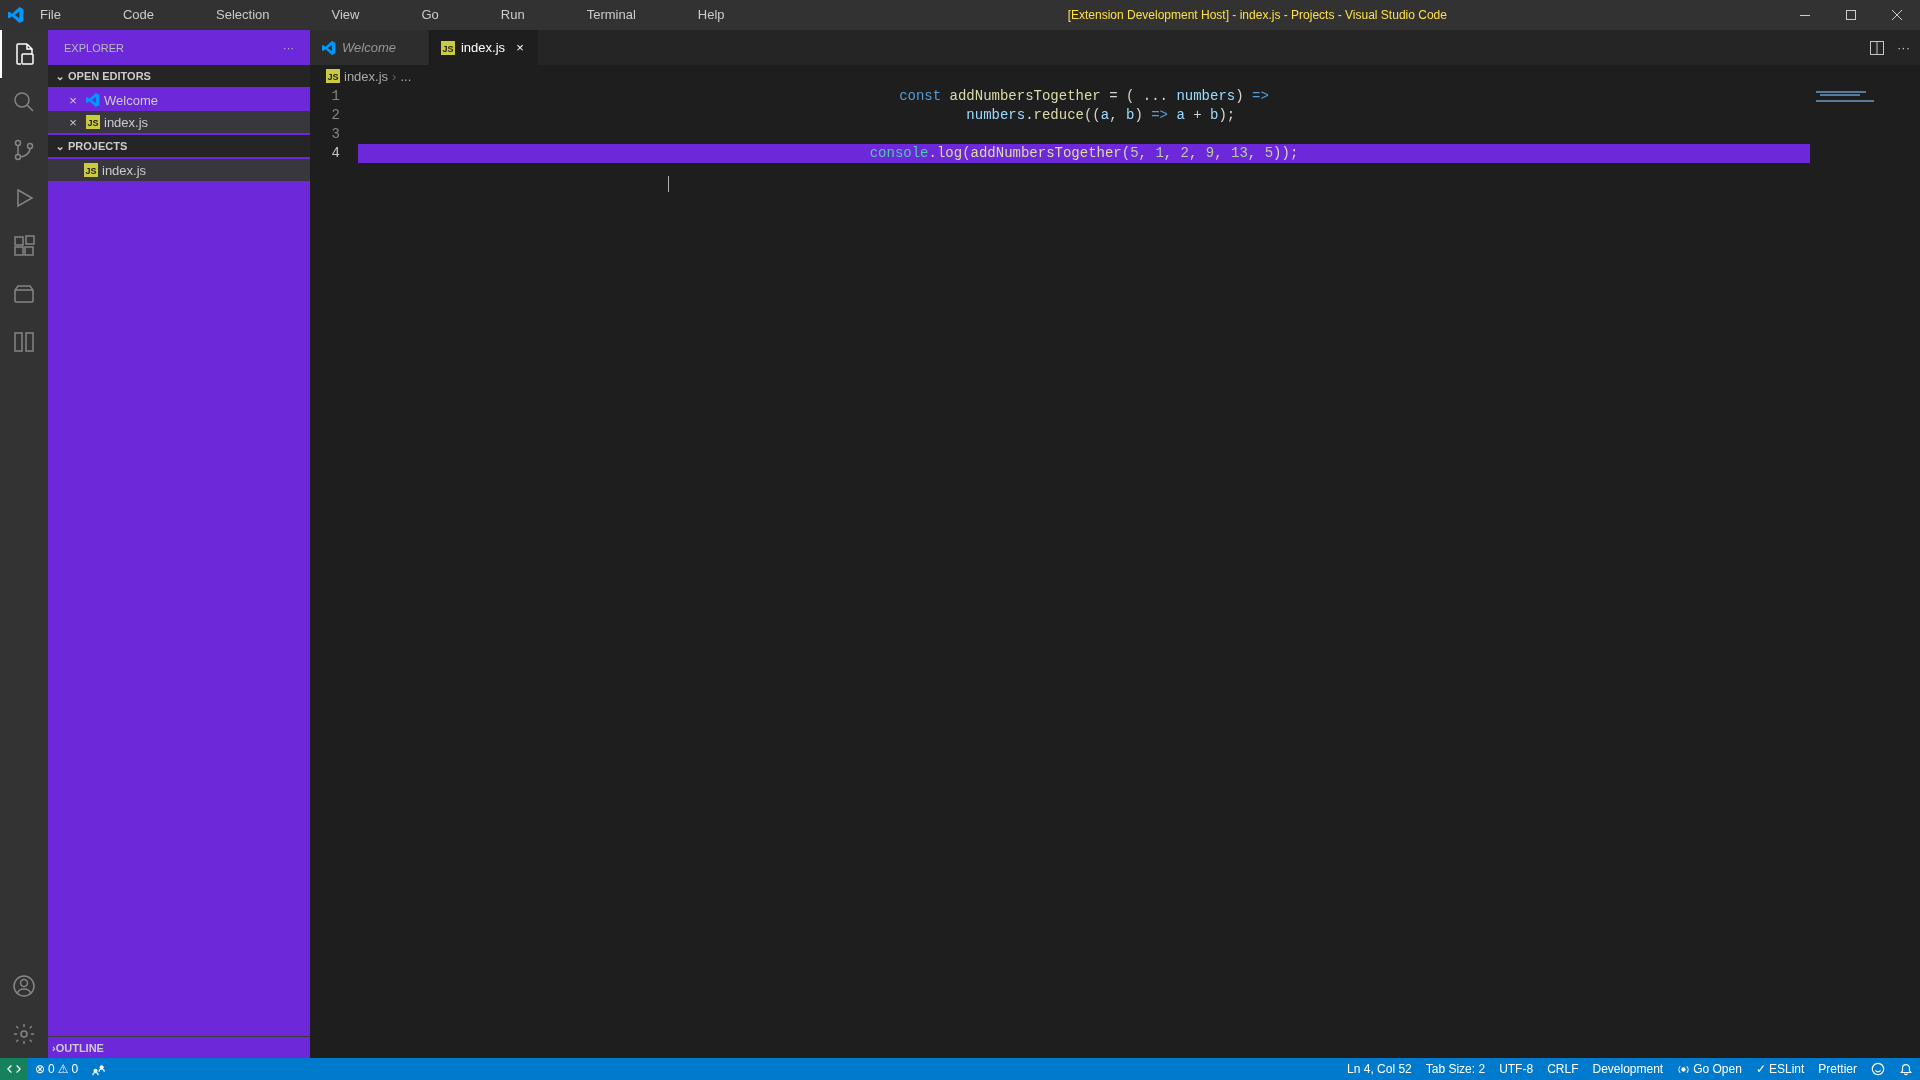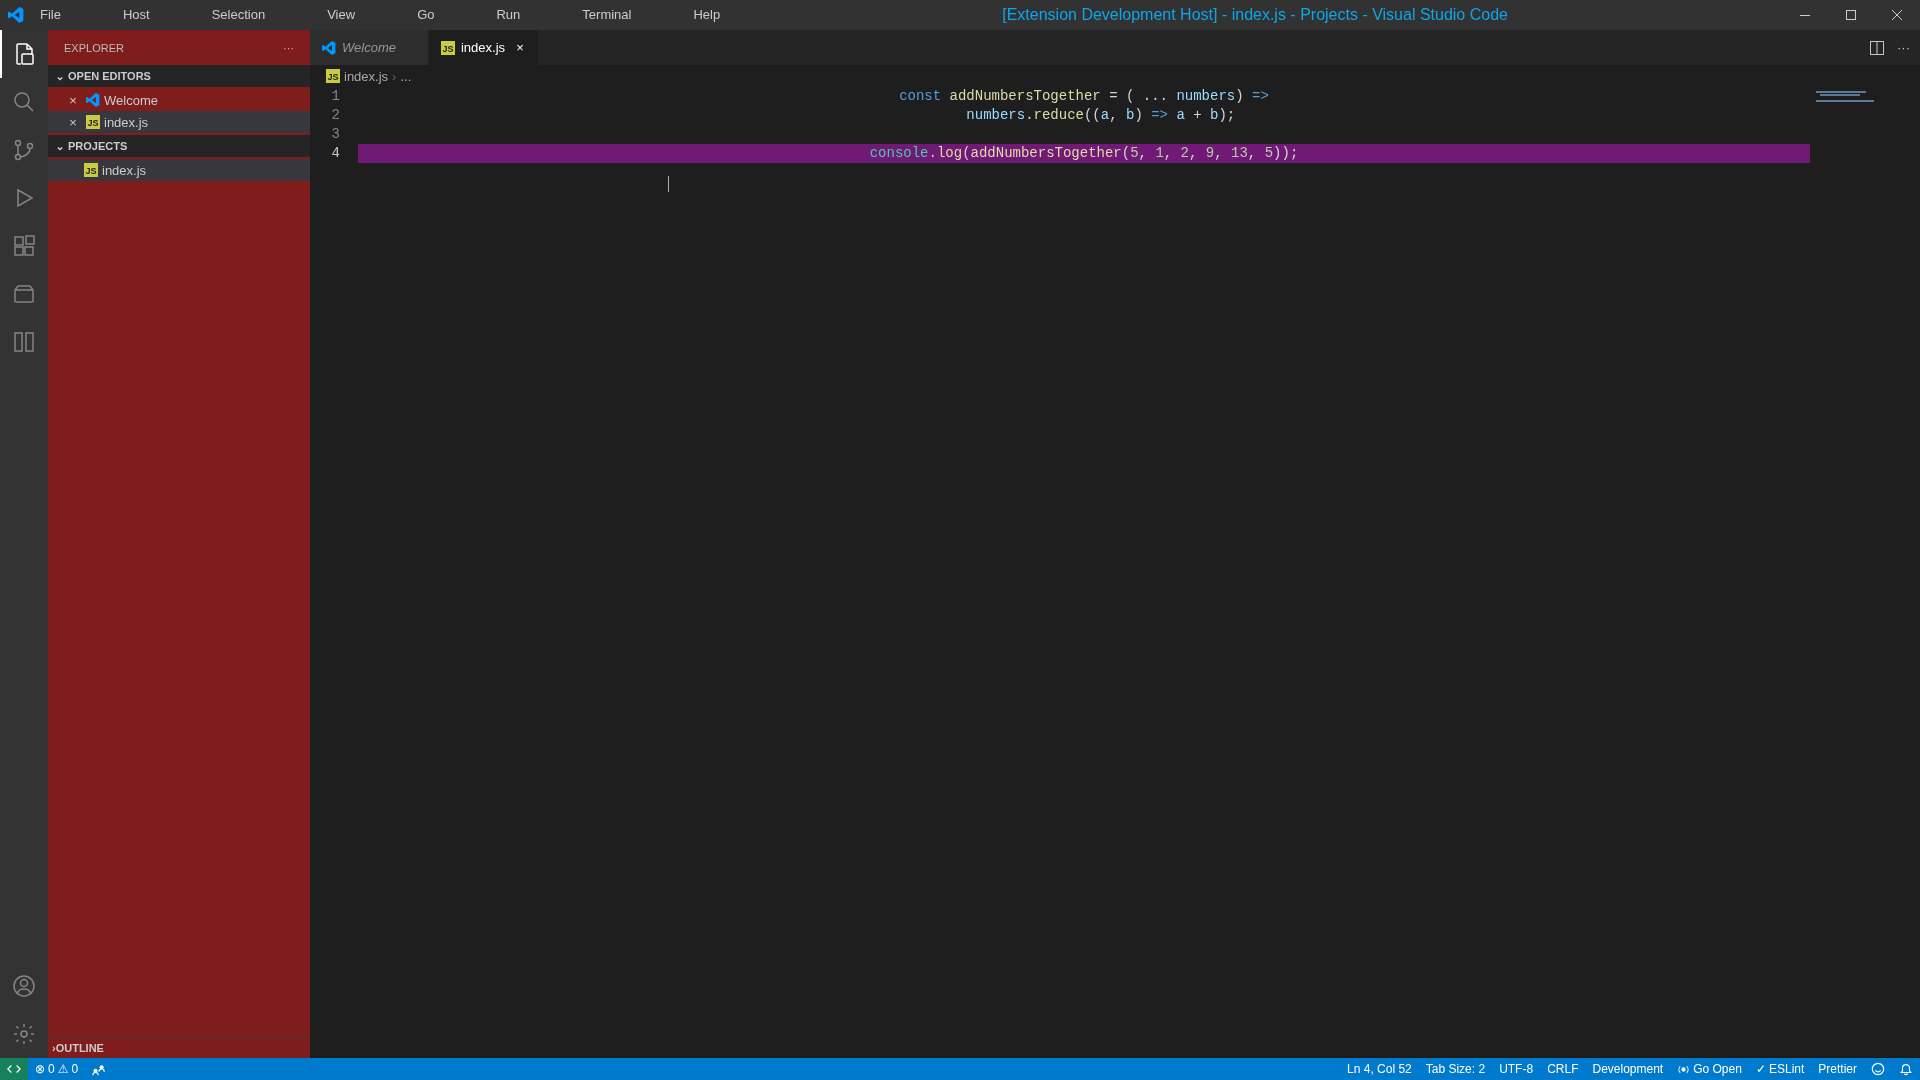--- a/index.html
+++ b/index.html
@@ -16,41 +16,41 @@
 .titlebar {
   height: 30px;
   background: #323233;
   display: flex;
   align-items: center;
   color: #cccccc;
 }
 .titlebar .app-icon { width: 16px; height: 16px; margin: 0 8px; }
 .titlebar .menu { display: flex; gap: 46px; }
 .titlebar .menu-item { padding: 0 8px; line-height: 30px; cursor: default; }
-.titlebar .title-center { flex: 1; text-align: center; color: #0ea5e9; font-size: 16px; }
+.titlebar .title-center { flex: 1; text-align: center; color: #fde047; font-size: 12px; }
 .titlebar .win-controls { display: flex; }
 .titlebar .win-control { width: 46px; height: 30px; display: flex; align-items: center; justify-content: center; }
 .main {
   flex: 1;
   display: flex;
   min-height: 0;
 }
 .activitybar {
   width: 48px;
   background: #333333;
   display: flex;
   flex-direction: column;
   align-items: center;
 }
 .activitybar .ab-top { flex: 1; display: flex; flex-direction: column; }
 .activitybar .ab-item { width: 48px; height: 48px; display: flex; align-items: center; justify-content: center; color: #858585; }
 .activitybar .ab-item.active { border-left: 2px solid #fff; color: #fff; }
 .sidebar {
   width: 262px;
-  background: #7f1d1d;
+  background: #6d28d9;
   display: flex;
   flex-direction: column;
 }
 .sidebar-header {
   height: 35px;
   display: flex;
   align-items: center;
   justify-content: space-between;
   padding: 0 16px;
   color: #bbbbbb;
@@ -145,21 +145,21 @@
 .gutter {
   width: 48px;
   text-align: right;
   color: #858585;
   padding-right: 18px;
 }
 .gutter .ln { height: 19px; }
 .gutter .ln.active { color: #c6c6c6; }
 .code { flex: 1; position: relative; text-align: center; }
 .code-line { height: 19px; white-space: pre; }
-.code-line.active { background: #701a75; }
+.code-line.active { background: #6d28d9; }
 .t-kw { color: #569cd6; }
 .t-fn { color: #dcdcaa; }
 .t-var { color: #9cdcfe; }
 .t-pun { color: #d4d4d4; }
 .t-num { color: #b5cea8; }
 .t-obj { color: #4ec9b0; }
 .cursor-ind {
   position: absolute;
   width: 1px;
   height: 16px;
@@ -191,21 +191,21 @@
 <body>
 
 <div class="titlebar">
   <span class="app-icon">
     <svg viewBox="0 0 24 24" width="16" height="16">
         <path fill="#0098ff" d="M23 3L17 0 6 10 2 7 0 8v8l2 1 4-3 11 10 6-3V3zM17 17l-7-5 7-5v10z"></path>
       </svg>
   </span>
   <div class="menu" id="menu-bar">
       <span class="menu-item">File</span>
-      <span class="menu-item">Host</span>
+      <span class="menu-item">Code</span>
       <span class="menu-item">Selection</span>
       <span class="menu-item">View</span>
       <span class="menu-item">Go</span>
       <span class="menu-item">Run</span>
       <span class="menu-item">Terminal</span>
       <span class="menu-item">Help</span>
     </div>
   <div class="title-center">[Extension Development Host] - index.js - Projects - Visual Studio Code</div>
   <div class="win-controls">
     <div class="win-control">

